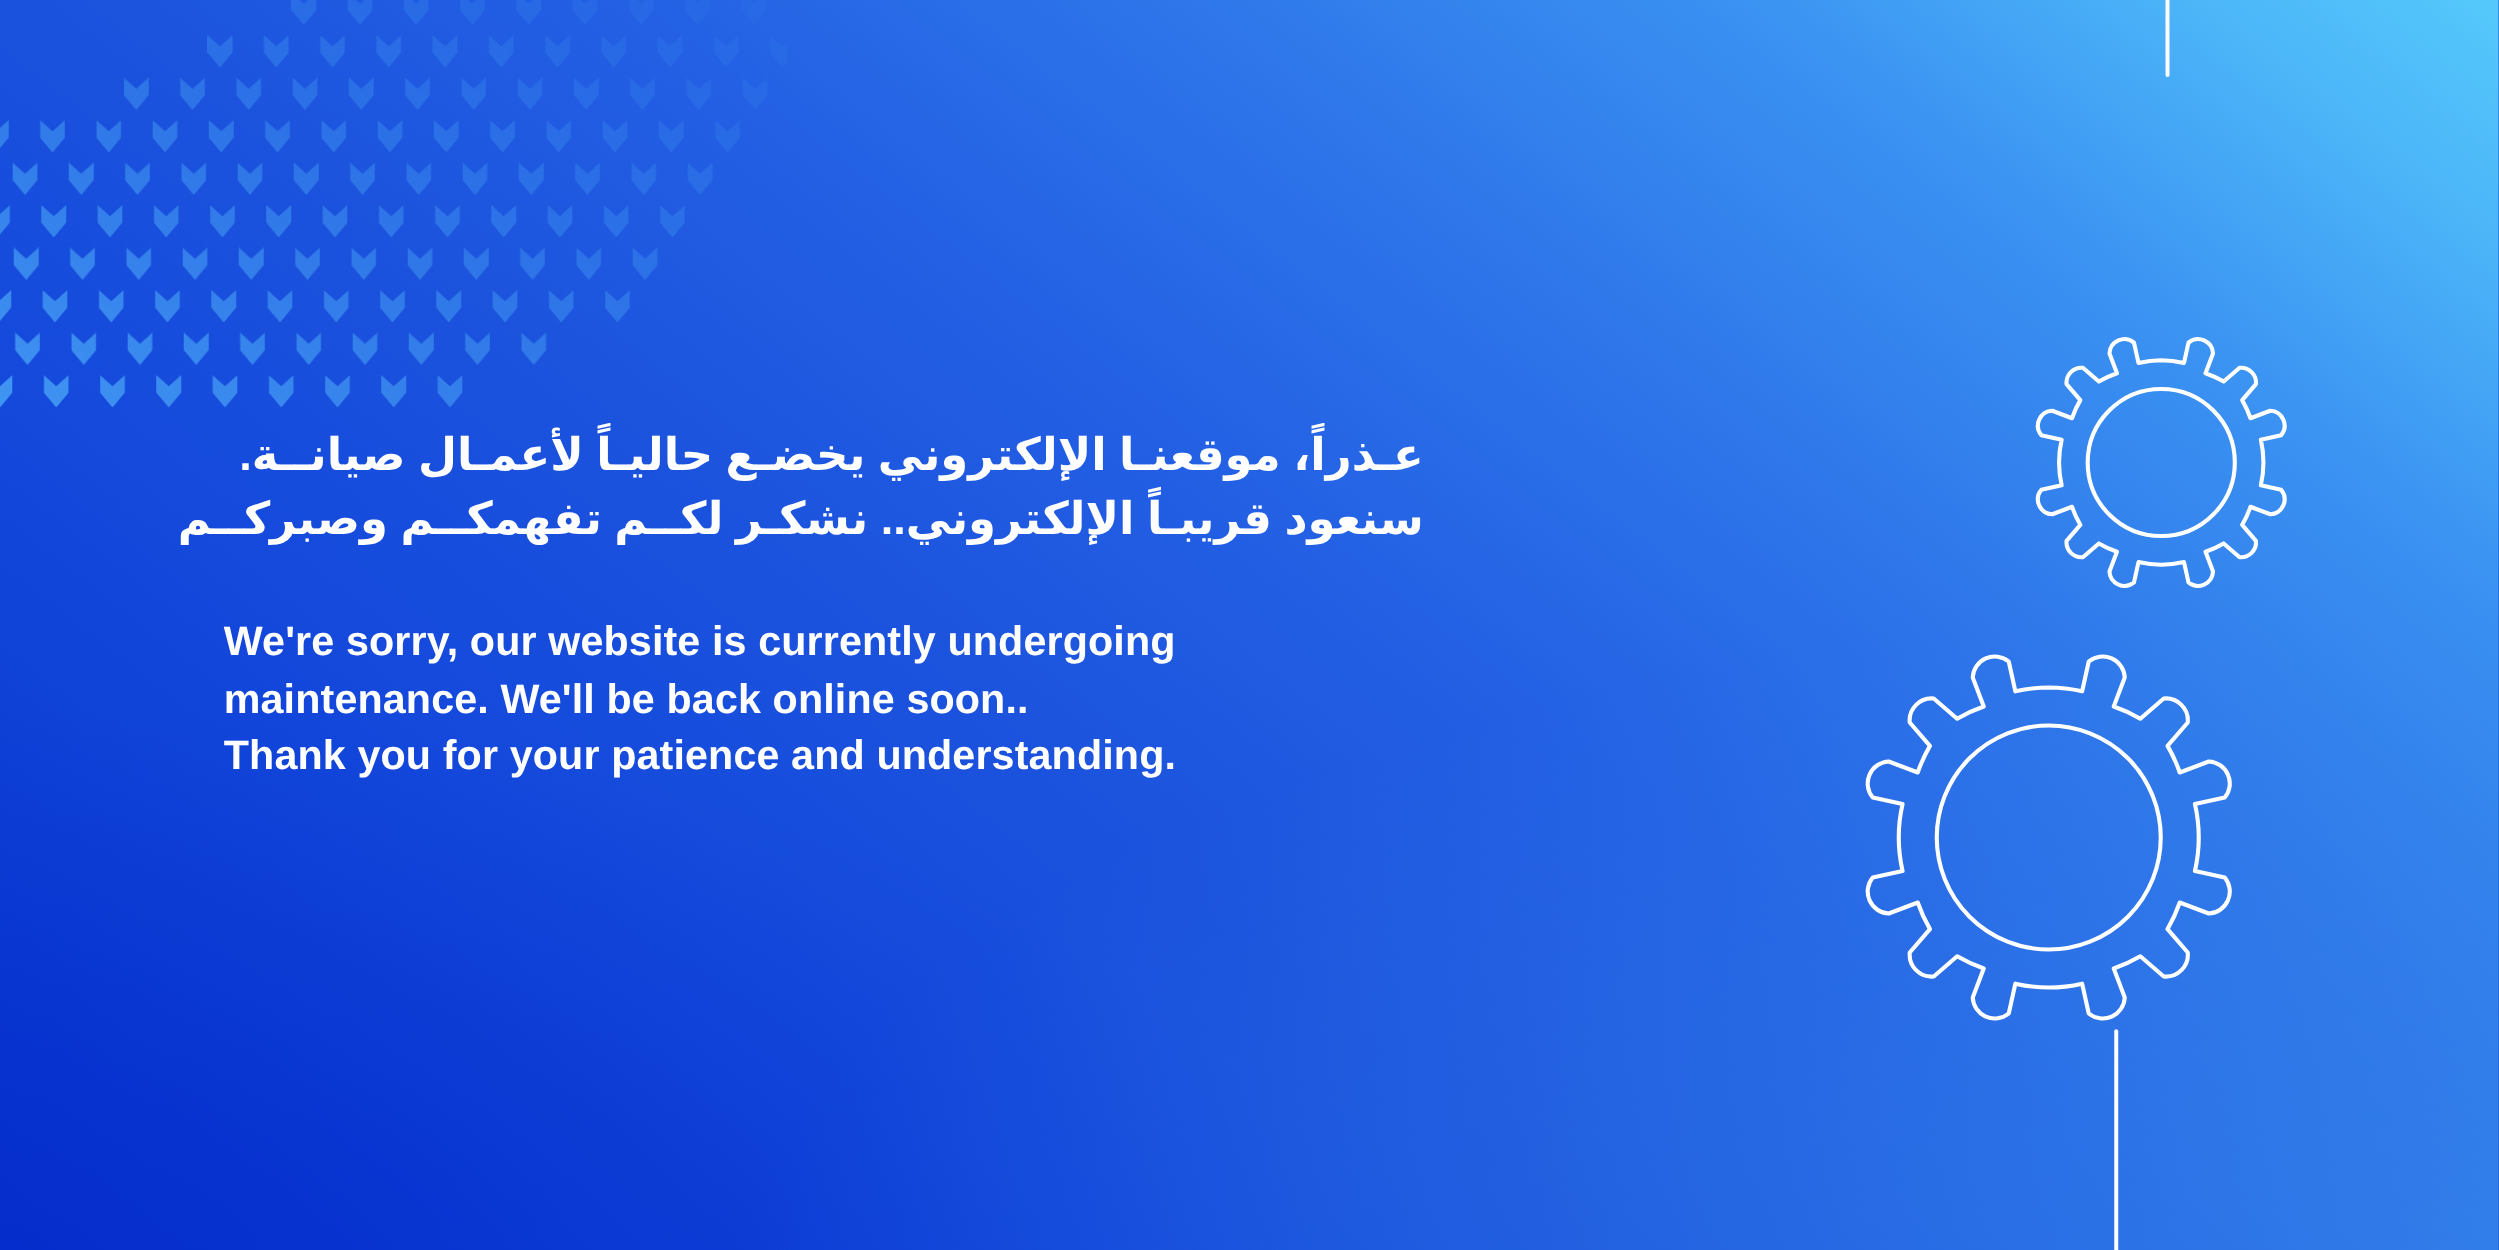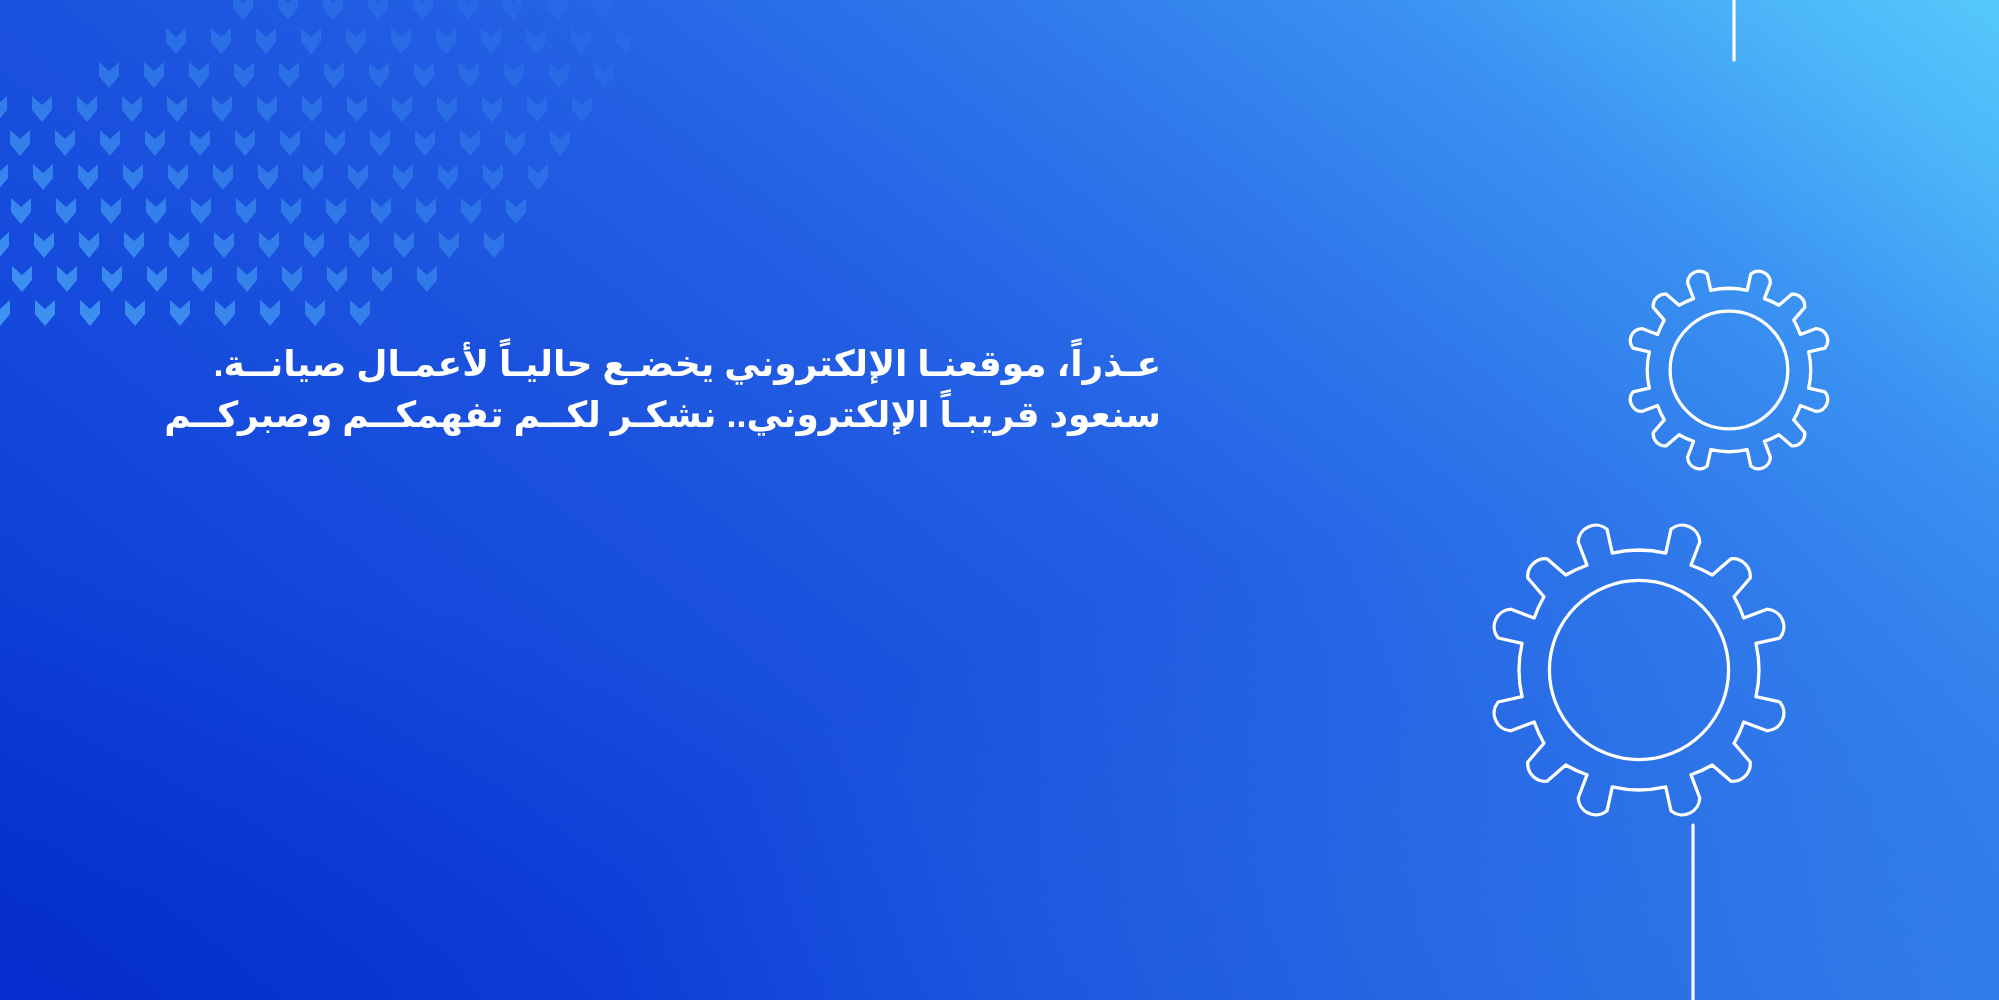--- a/index.html
+++ b/index.html
@@ -58,21 +58,21 @@
     right: 0;
     top: 0;
     width: 820px;
     height: 1000px;
     pointer-events: none;
   }
 
   
   .text-block {
     position: absolute;
-    left: 201px;
+    left: 179px;
     top: 338px;
     width: 960px;
     color: #ffffff;
   }
 
   .arabic {
     direction: rtl;
     text-align: right;
     unicode-bidi: isolate;
     font-size: 36px;
@@ -336,16 +336,21 @@
     <path d="M 514 825 L 514 1010" fill="none" stroke="#ffffff" stroke-width="3.2" stroke-linecap="round"></path>
   </svg>
 
   <div class="text-block">
 
     <p class="arabic">
       <span class="ar-line">عـذراً، موقعنـا الإلكتروني يخضـع حاليـاً لأعمـال صيانــة.</span>
       <span class="ar-line">سنعود قريبـاً الإلكتروني.. نشكـر لكــم تفهمكــم وصبركــم</span>
     </p>
 
+    <p class="latin">
+      <span class="en-line">We're sorry, our website is currently undergoing</span>
+      <span class="en-line">maintenance. We'll be back online soon..</span>
+      <span class="en-line">Thank you for your patience and understanding.</span>
+    </p>
 
   </div>
 
 </div>
 
 </body></html>

